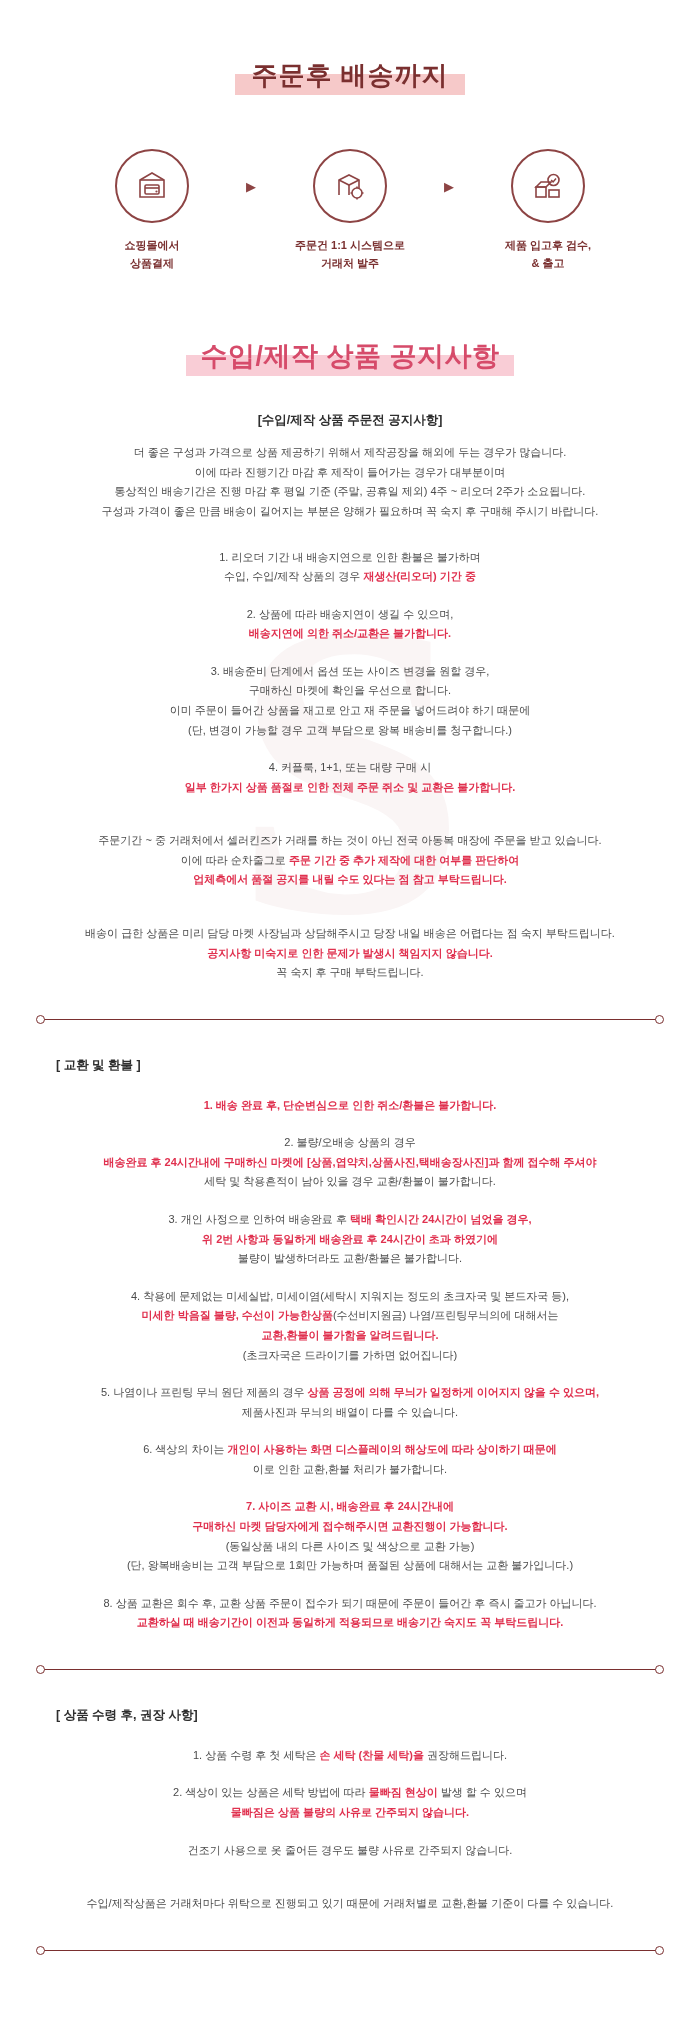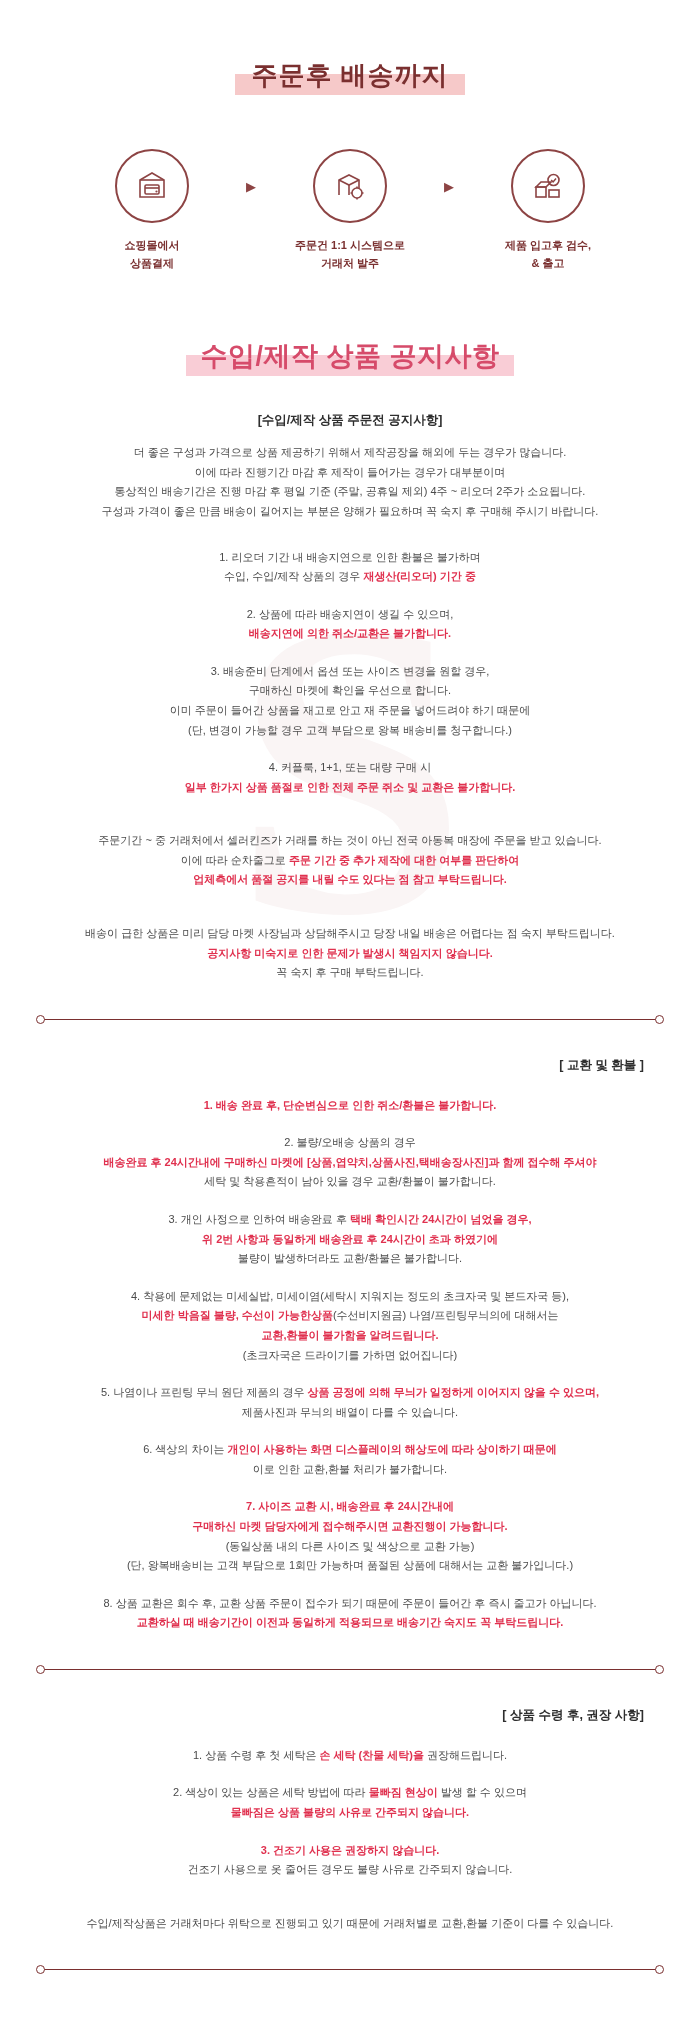--- a/index.html
+++ b/index.html
@@ -141,21 +141,21 @@
     border-radius: 50%;
     background: #fff;
   }
   .divider .dot.l { left: 8px; }
   .divider .dot.r { right: 8px; }
 
   .sec-head {
     font-size: 12.5px;
     font-weight: bold;
     color: #2e2e2e;
-    text-align: right;
+    text-align: left;
   }
   .item {
     font-size: 11px;
     line-height: 1.8;
     text-align: center;
   }
 </style>
 </head>
 <body>
 
@@ -373,21 +373,20 @@
       <div class="sp-18"></div>
       <div class="item">
         <p>
           <span>2. 색상이 있는 상품은 세탁 방법에 따라 </span><span class="red">물빠짐 현상이</span><span> 발생 할 수 있으며</span>
         </p>
         <p class="red">물빠짐은 상품 불량의 사유로 간주되지 않습니다.</p>
       </div>
 
       <div class="sp-18"></div>
       <div class="item">
-        <p class="red">3. 건조기 사용은 권장하지 않습니다.</p>
         <p>건조기 사용으로 옷 줄어든 경우도 불량 사유로 간주되지 않습니다.</p>
       </div>
 
       <div class="sp-34"></div>
       <p>수입/제작상품은 거래처마다 위탁으로 진행되고 있기 때문에 거래처별로 교환,환불 기준이 다를 수 있습니다.</p>
     </div>
 
     <div class="divider">
       <div class="bar"></div>
         <div class="dot l"></div>

